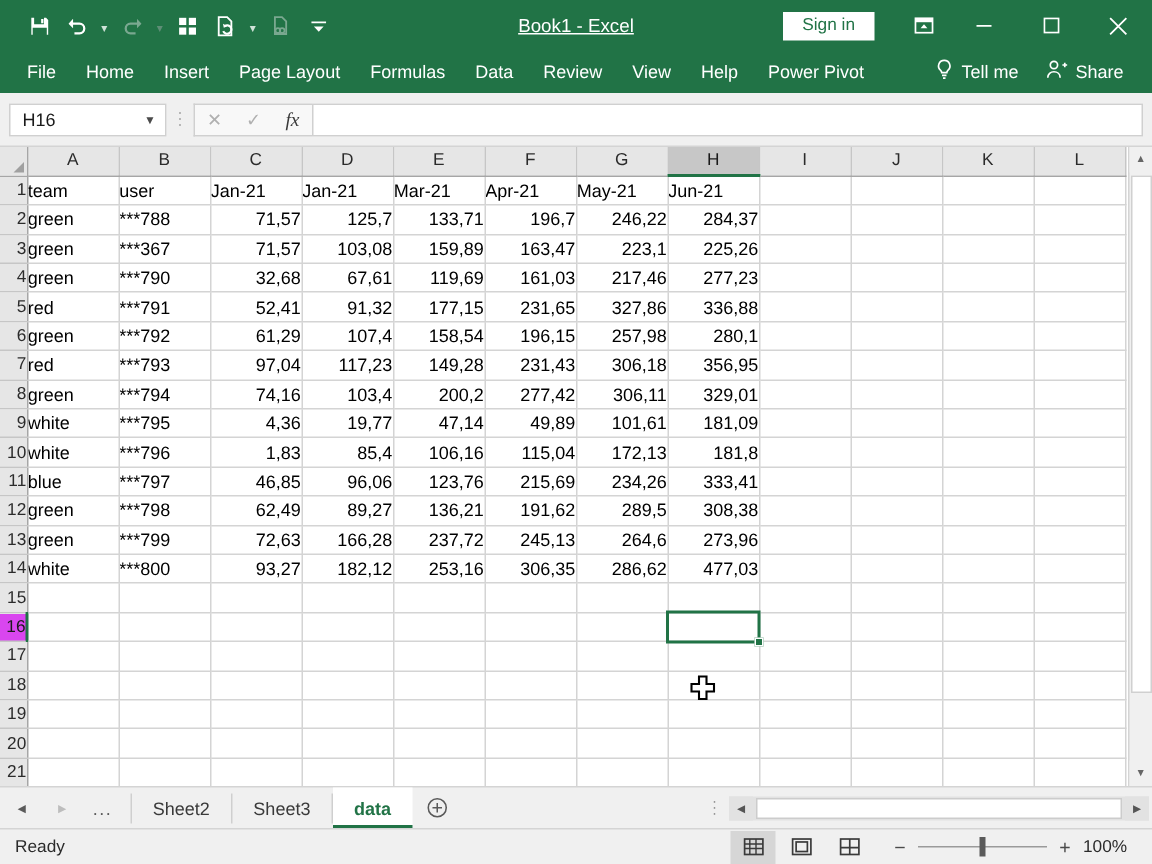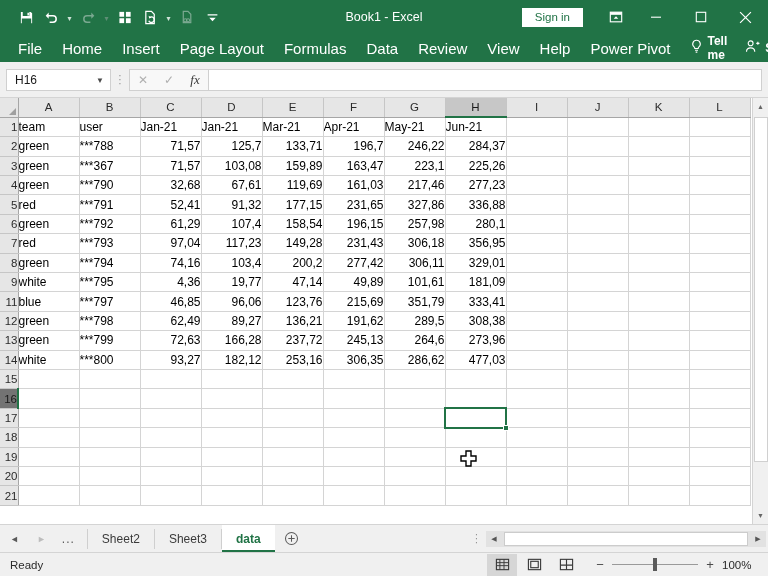--- a/index.html
+++ b/index.html
@@ -39,20 +39,21 @@
     padding-bottom: 7px;
     color: #cfe3d8; font-size: 8px; line-height: 1;
   }
   .qat-caret.dim { color: #5e8e76; }
   .title-text {
     position: absolute;
     left: 0; right: 0; top: 0; height: 34px;
     display: flex; align-items: center; justify-content: center;
     color: #ffffff; font-size: 12.5px;
     pointer-events: none;
+    text-decoration: underline;
   }
   .title-right {
     margin-left: auto;
     display: flex; align-items: center;
     height: 34px;
   }
   .signin {
     background: #ffffff; color: #217346;
     font-size: 11.5px;
     padding: 3px 13px 4px 13px;
@@ -77,28 +78,27 @@
     height: 28px;
     background: #217346;
     display: flex;
     align-items: stretch;
     flex: none;
     padding-left: 8px;
   }
   .rtab {
     display: flex; align-items: center;
     padding: 0 10px;
-    color: #ffffff; font-size: 15px;
+    color: #ffffff; font-size: 12px;
     white-space: nowrap;
   }
   .ribbon-right {
     margin-left: auto;
     display: flex; align-items: center;
     padding-right: 10px;
-    font-weight: bold;
   }
   .ribbon-right .item {
     display: flex; align-items: center; gap: 5px;
     color: #ffffff; font-size: 12px;
     padding: 0 9px;
   }
 
   
   .fbar-wrap {
     background: #f0f0f0;
@@ -202,21 +202,21 @@
     background: #e6e6e6;
     border-right: 1px solid #a6a6a6;
     border-bottom: 1px solid #c6c6c6;
     text-align: right;
     padding-right: 4px;
     font-size: 11.5px;
     color: #2b2b2b;
     width: 18px;
   }
   th.rowhead.sel {
-    background: #737373;
+    background: #d946ef;
     border-right: 2px solid #217346;
     color: #1a1a1a;
   }
   td.cell {
     border-right: 1px solid #d4d4d4;
     border-bottom: 1px solid #d4d4d4;
     padding: 0 4px;
     background: #ffffff;
   }
   td.cell.txt { text-align: left; }
@@ -684,28 +684,43 @@
             <td class="cell num">47,14</td>
             <td class="cell num">49,89</td>
             <td class="cell num">101,61</td>
             <td class="cell num">181,09</td>
             <td class="cell txt"></td>
             <td class="cell txt"></td>
             <td class="cell txt"></td>
             <td class="cell txt"></td>
           </tr>
           <tr>
+            <th class="rowhead">10</th>
+            <td class="cell txt">white</td>
+            <td class="cell txt">***796</td>
+            <td class="cell num">1,83</td>
+            <td class="cell num">85,4</td>
+            <td class="cell num">106,16</td>
+            <td class="cell num">115,04</td>
+            <td class="cell num">172,13</td>
+            <td class="cell num">181,8</td>
+            <td class="cell txt"></td>
+            <td class="cell txt"></td>
+            <td class="cell txt"></td>
+            <td class="cell txt"></td>
+          </tr>
+          <tr>
             <th class="rowhead">11</th>
             <td class="cell txt">blue</td>
             <td class="cell txt">***797</td>
             <td class="cell num">46,85</td>
             <td class="cell num">96,06</td>
             <td class="cell num">123,76</td>
             <td class="cell num">215,69</td>
-            <td class="cell num">351,79</td>
+            <td class="cell num">234,26</td>
             <td class="cell num">333,41</td>
             <td class="cell txt"></td>
             <td class="cell txt"></td>
             <td class="cell txt"></td>
             <td class="cell txt"></td>
           </tr>
           <tr>
             <th class="rowhead">12</th>
             <td class="cell txt">green</td>
             <td class="cell txt">***798</td>

